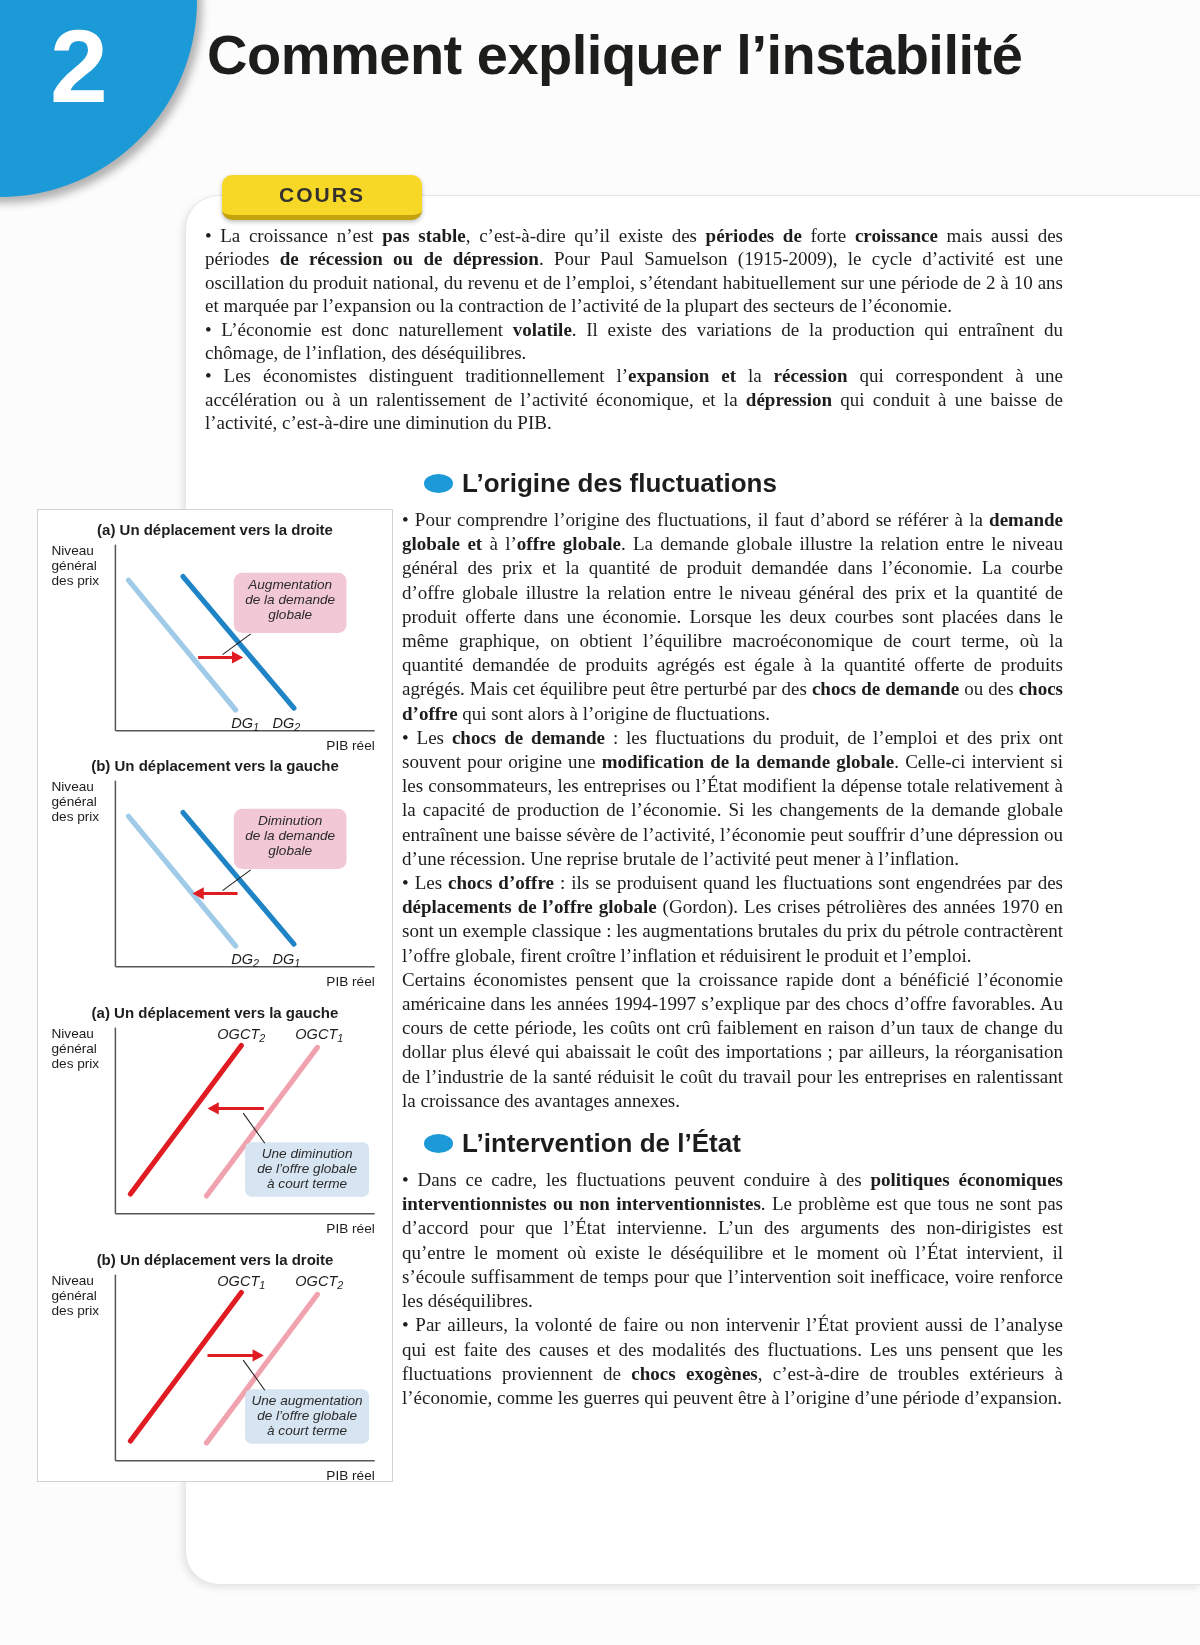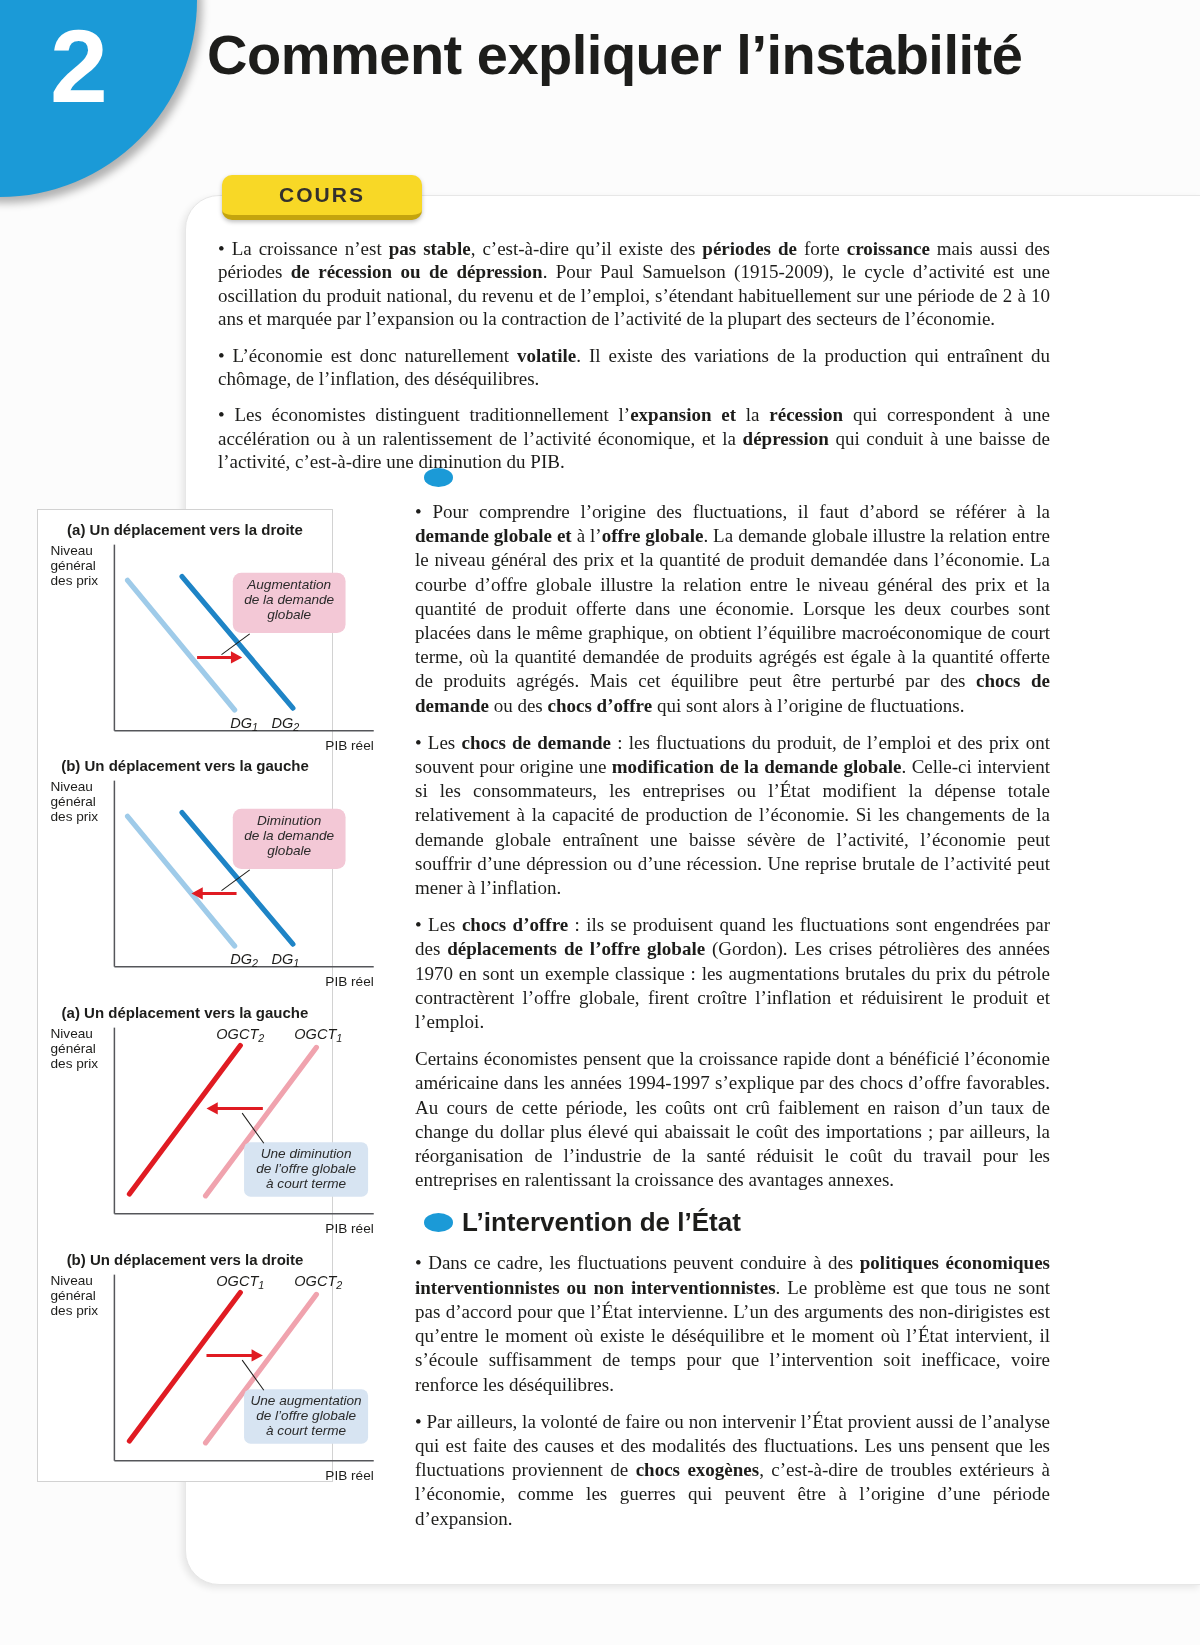--- a/index.html
+++ b/index.html
@@ -25,24 +25,24 @@
   
   .cours-badge{position:absolute;left:222px;top:175px;width:200px;height:40px;z-index:5;
         background:#f8d826;border-radius:10px;border-bottom:5px solid #c4a40e;
         box-shadow:0 2px 4px rgba(0,0,0,.25);
         display:flex;align-items:center;justify-content:center;
         font-family:"Liberation Sans",sans-serif;font-weight:bold;font-size:21px;
         letter-spacing:2px;color:#33312d;}
 
   
   .intro{position:absolute;left:205px;top:224px;width:858px;z-index:2;}
-  .para{margin:13px;text-align:justify;font-size:19px;line-height:23.4px;}
+  .para{margin:0;text-align:justify;font-size:19px;line-height:23.4px;}
 
   
-  .figure-panel{position:absolute;left:37px;top:509px;width:296px;height:973px;z-index:4;
+  .figure-panel{position:absolute;left:37px;top:509px;width:356px;height:973px;z-index:4;
         background:#fff;border:1.5px solid #d2d2d2;box-sizing:border-box;}
   .chart-block{height:243px;text-align:center;}
   .chart-block:first-child{padding-top:7px;height:236px;}
   .chart-title{font-family:"Liberation Sans",sans-serif;font-weight:bold;font-size:15px;
         line-height:17px;margin:4px 0 1px;color:#1d1d1b;}
   .chart-block svg{display:block;margin:0 auto;}
   .axlab{font-family:"Liberation Sans",sans-serif;font-size:14.5px;fill:#1d1d1b;}
   .clab{font-family:"Liberation Sans",sans-serif;font-style:italic;font-size:15.5px;fill:#1d1d1b;}
   .annlab{font-family:"Liberation Sans",sans-serif;font-style:italic;font-size:14.5px;fill:#2b2b2b;}
   .conn{stroke:#1d1d1b;stroke-width:1.1;}
@@ -172,20 +172,21 @@
           <line x1="168" y1="92" x2="217" y2="92" stroke="#e01b22" stroke-width="3.2"></line>
           <polygon points="216,85.5 228,92 216,98.5" fill="#e01b22"></polygon>
         </g>
       </svg>
     </div>
   </div>
 
 <div class="main-col" id="mainCol">
     <div class="section-heading">
       <span class="hbullet"></span>
+      <span>L’origine des fluctuations</span>
     </div>
     <p class="para">• Pour comprendre l’origine des fluctuations, il faut d’abord se référer à la <b>demande globale et</b> à l’<b>offre globale</b>. La demande globale illustre la relation entre le niveau général des prix et la quantité de produit demandée dans l’économie. La courbe d’offre globale illustre la relation entre le niveau général des prix et la quantité de produit offerte dans une économie. Lorsque les deux courbes sont placées dans le même graphique, on obtient l’équilibre macroéconomique de court terme, où la quantité demandée de produits agrégés est égale à la quantité offerte de produits agrégés. Mais cet équilibre peut être perturbé par des <b>chocs de demande</b> ou des <b>chocs d’offre</b> qui sont alors à l’origine de fluctuations.</p>
     <p class="para">• Les <b>chocs de demande</b> : les fluctuations du produit, de l’emploi et des prix ont souvent pour origine une <b>modification de la demande globale</b>. Celle-ci intervient si les consommateurs, les entreprises ou l’État modifient la dépense totale relativement à la capacité de production de l’économie. Si les changements de la demande globale entraînent une baisse sévère de l’activité, l’économie peut souffrir d’une dépression ou d’une récession. Une reprise brutale de l’activité peut mener à l’inflation.</p>
     <p class="para">• Les <b>chocs d’offre</b> : ils se produisent quand les fluctuations sont engendrées par des <b>déplacements de l’offre globale</b> (Gordon). Les crises pétrolières des années 1970 en sont un exemple classique : les augmentations brutales du prix du pétrole contractèrent l’offre globale, firent croître l’inflation et réduisirent le produit et l’emploi.</p>
     <p class="para">Certains économistes pensent que la croissance rapide dont a bénéficié l’économie américaine dans les années 1994-1997 s’explique par des chocs d’offre favorables. Au cours de cette période, les coûts ont crû faiblement en raison d’un taux de change du dollar plus élevé qui abaissait le coût des importations ; par ailleurs, la réorganisation de l’industrie de la santé réduisit le coût du travail pour les entreprises en ralentissant la croissance des avantages annexes.</p>
     <div class="section-heading">
       <span class="hbullet"></span>
       <span>L’intervention de l’État</span>
     </div>
     <p class="para">• Dans ce cadre, les fluctuations peuvent conduire à des <b>politiques économiques interventionnistes ou non interventionnistes</b>. Le problème est que tous ne sont pas d’accord pour que l’État intervienne. L’un des arguments des non-dirigistes est qu’entre le moment où existe le déséquilibre et le moment où l’État intervient, il s’écoule suffisamment de temps pour que l’intervention soit inefficace, voire renforce les déséquilibres.</p>

